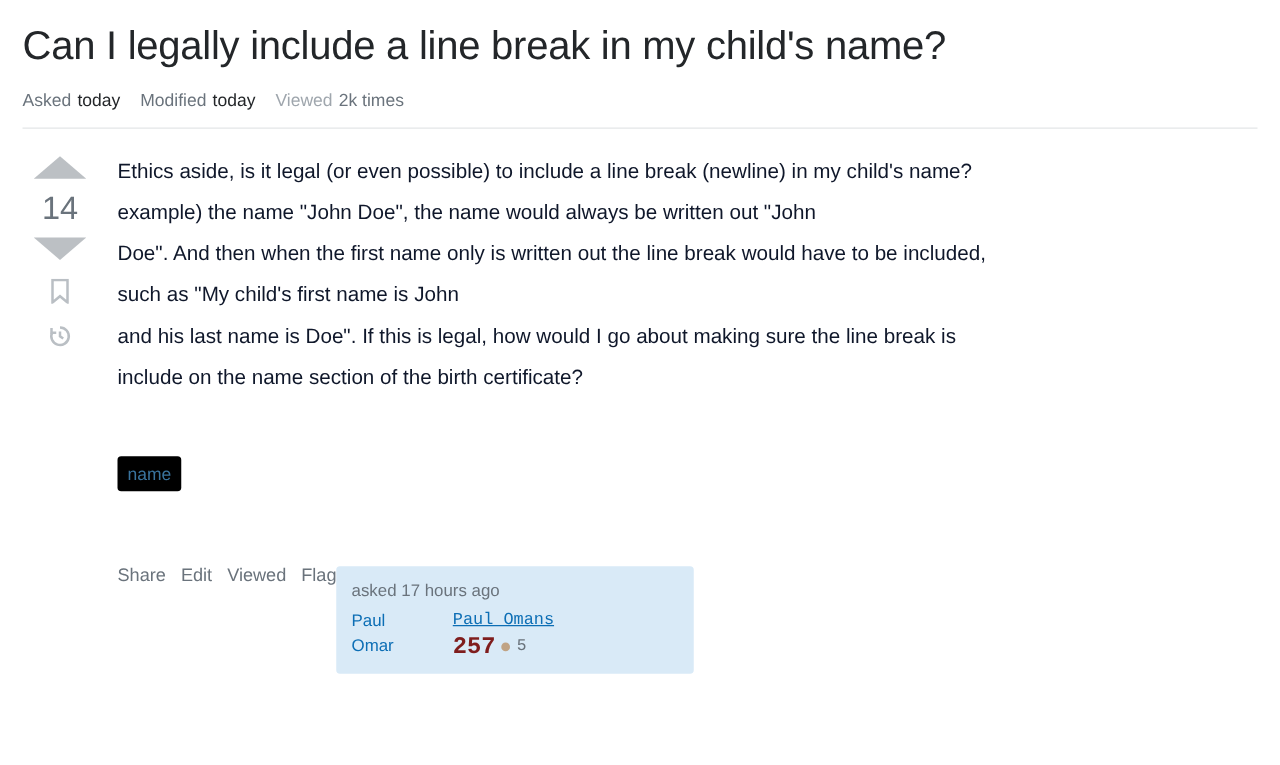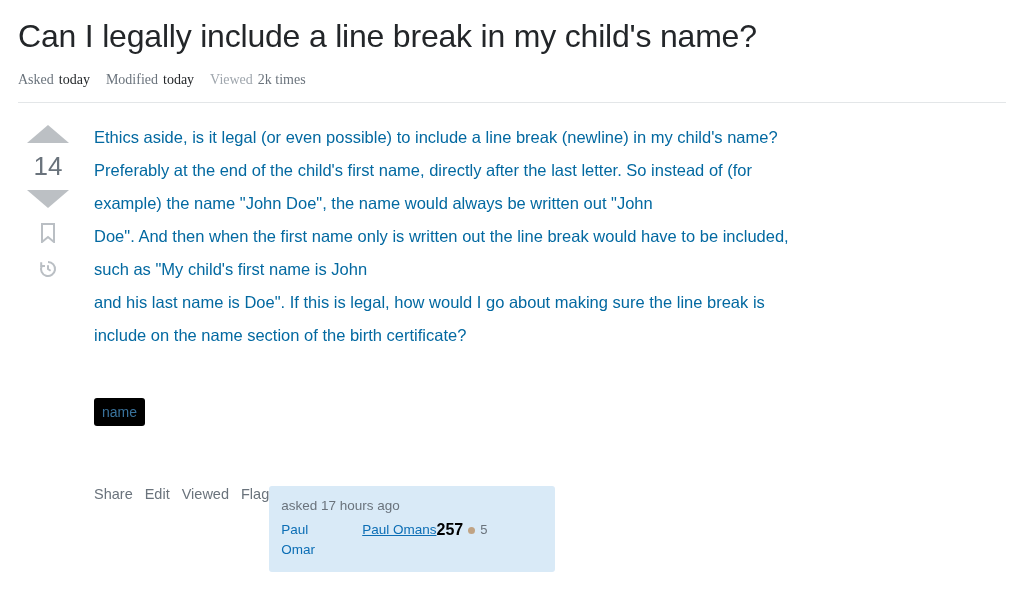--- a/index.html
+++ b/index.html
@@ -29,21 +29,21 @@
     letter-spacing: -0.2px;
   }
   .q-stats {
     margin-top: 16px;
     font-size: 14px;
     color: #6a737c;
     display: flex;
     align-items: baseline;
     gap: 16px;
   }
-  .q-stats .stat { display: inline-flex; gap: 5px; font-family: Liberation Serif, serif; }
+  .q-stats .stat { display: inline-flex; gap: 5px; }
   .q-stats .stat .val { color: #232629; }
   .q-stats .stat.muted .label { color: #9fa6ad; }
   .q-stats .stat.muted .val { color: #6a737c; }
   .rule {
     margin-top: 14px;
     border-bottom: 1px solid #e3e6e8;
     width: 100%;
   }
   
   .post {
@@ -84,21 +84,21 @@
   }
   .iconbtn svg { display: block; }
   .postbody {
     flex: 1 1 auto;
     padding-left: 16px;
     padding-right: 0;
   }
   .post-text {
     font-size: 16.5px;
     line-height: 33px;
-    color: #0369a1;
+    color: #0f172a;
   }
   .post-text .ln { display: block; white-space: pre; }
   
   .tags {
     margin-top: 46px;
     display: flex;
     gap: 8px;
   }
   .tag {
     background: #000000;
@@ -138,30 +138,30 @@
     margin-top: 4px;
     display: flex;
     align-items: flex-start;
     gap: 27px;
   }
   .avatar-name {
     color: #0c6eb5;
     width: 54px;
     line-height: 20px;
   }
-  .sig-right { display: flex; flex-direction: row; }
+  .sig-right { display: flex; flex-direction: column; font-family: Liberation Mono, monospace; }
   .sig-name { color: #0c6eb5; }
   .sig-rep {
     display: flex;
     align-items: center;
     gap: 5px;
     color: #6a737c;
     font-size: 13px;
   }
-  .sig-rep .rep { color: #000000; font-weight: bold; font-size: 16px; }
+  .sig-rep .rep { color: #7f1d1d; font-weight: bold; font-size: 19px; }
   .badge-dot {
     width: 7px; height: 7px; border-radius: 50%;
     background: #c0a384; display: inline-block;
   }
 </style>
 </head>
 <body>
 
 <div class="page">
 
@@ -200,21 +200,20 @@
           <path d="M10 3a7 7 0 1 1-6.3 4" fill="none" stroke="#babfc4" stroke-width="2"></path>
           <path d="M3.2 3.3v3.8h3.8" fill="none" stroke="#babfc4" stroke-width="2"></path>
           <path d="M10 6.2V10l2.6 1.8" fill="none" stroke="#babfc4" stroke-width="2"></path>
         </svg>
       </div>
     </div>
 
     <div class="postbody">
       <div class="post-text">
         <span class="ln">Ethics aside, is it legal (or even possible) to include a line break (newline) in my child's name?</span>
-        <span class="ln">Preferably at the end of the child's first name, directly after the last letter. So instead of (for</span>
         <span class="ln">example) the name "John Doe", the name would always be written out "John</span>
         <span class="ln">Doe". And then when the first name only is written out the line break would have to be included,</span>
         <span class="ln">such as "My child's first name is John</span>
         <span class="ln">and his last name is Doe". If this is legal, how would I go about making sure the line break is</span>
         <span class="ln">include on the name section of the birth certificate?</span>
       </div>
 
       <div class="tags">
         <a class="tag" href="#">name</a>
       </div>

